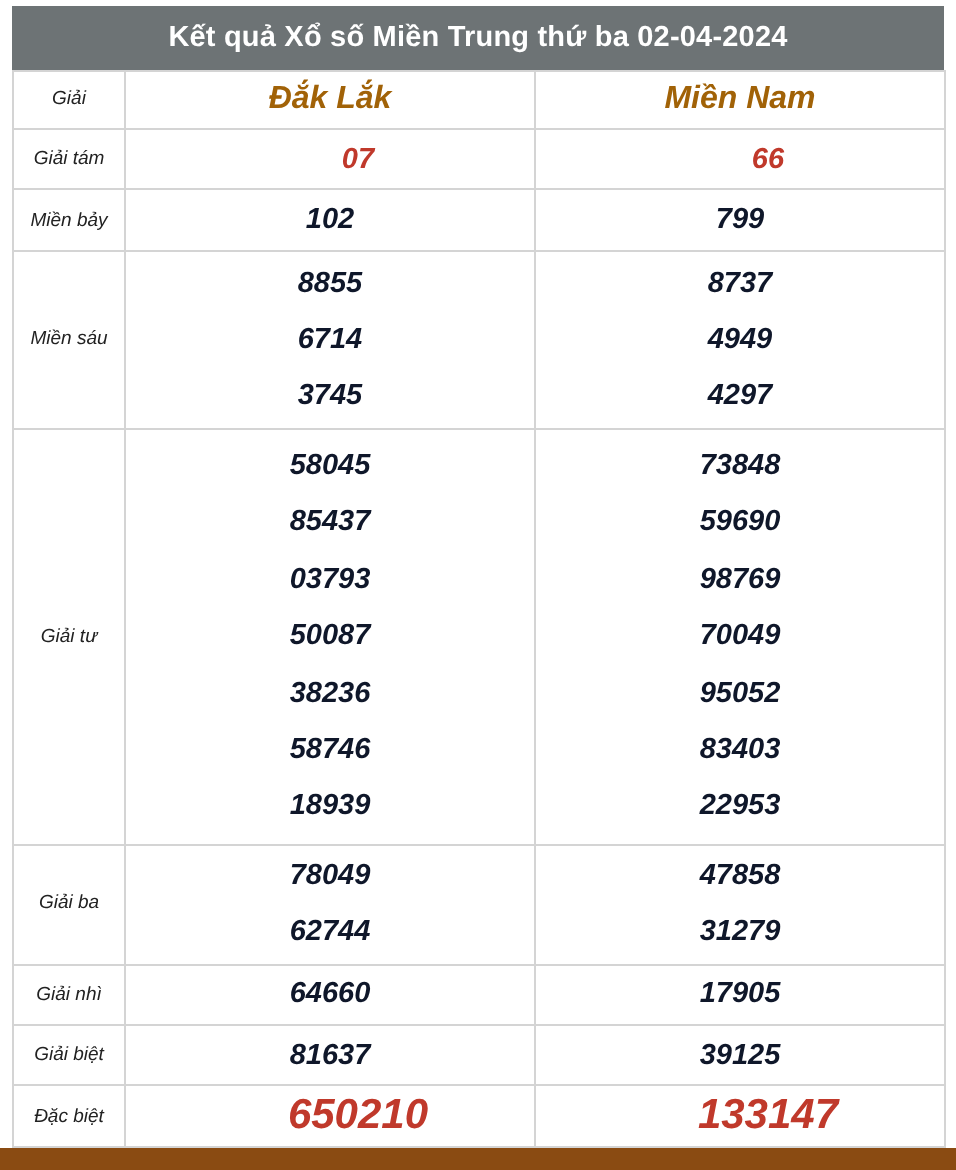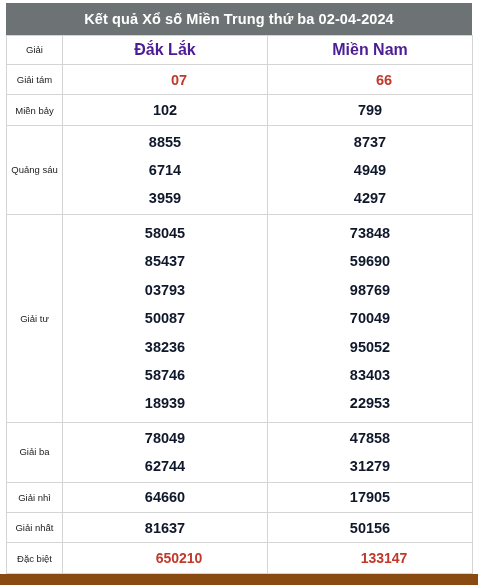--- a/index.html
+++ b/index.html
@@ -33,61 +33,62 @@
     letter-spacing: 0.1px;
     white-space: nowrap;
     overflow: hidden;
   }
   .result-table {
     margin: 0 6px;
     border-collapse: collapse;
     table-layout: fixed;
     width: 466px;
     flex: 1 1 auto;
+    font-style: italic;
   }
   .result-table td {
     border: 1px solid #d4d4d4;
     text-align: center;
     vertical-align: middle;
     padding: 0;
   }
   col.c-label { width: 56px; }
   col.c-prov  { width: 205px; }
 
   .label-cell {
     font-size: 9.5px;
     color: #222222;
     font-weight: normal;
     padding: 2px 1px;
     line-height: 1.2;
   }
   .prov-cell {
     font-size: 16px;
     font-weight: bold;
-    color: #4c1d95;
+    color: #a16207;
     height: 28px;
     line-height: 28px;
   }
   .num-cell {
     font-size: 14.5px;
     font-weight: bold;
     color: #0f172a;
     padding: 0;
   }
   .num-cell .n {
     display: block;
     line-height: 28.4px;
     height: 28.4px;
   }
   .num-cell.red {
     color: #c0392b;
     padding-left: 28px;
   }
   .row-special .num-cell {
-    font-size: 14px;
+    font-size: 21px;
   }
   .footer-bar {
     height: 11px;
     background: #8a4b12;
     margin: 0;
     flex: 0 0 auto;
   }
 </style>
 </head>
 <body>
@@ -120,25 +121,25 @@
         <tr>
           <td class="label-cell">Miền bảy</td>
           <td class="num-cell">
             <span class="n">102</span>
           </td>
           <td class="num-cell">
             <span class="n">799</span>
           </td>
         </tr>
         <tr>
-          <td class="label-cell">Quảng sáu</td>
+          <td class="label-cell">Miền sáu</td>
           <td class="num-cell">
             <span class="n">8855</span>
             <span class="n">6714</span>
-            <span class="n">3959</span>
+            <span class="n">3745</span>
           </td>
           <td class="num-cell">
             <span class="n">8737</span>
             <span class="n">4949</span>
             <span class="n">4297</span>
           </td>
         </tr>
         <tr>
           <td class="label-cell">Giải tư</td>
           <td class="num-cell">
@@ -174,26 +175,26 @@
         <tr>
           <td class="label-cell">Giải nhì</td>
           <td class="num-cell">
             <span class="n">64660</span>
           </td>
           <td class="num-cell">
             <span class="n">17905</span>
           </td>
         </tr>
         <tr>
-          <td class="label-cell">Giải nhất</td>
+          <td class="label-cell">Giải biệt</td>
           <td class="num-cell">
             <span class="n">81637</span>
           </td>
           <td class="num-cell">
-            <span class="n">50156</span>
+            <span class="n">39125</span>
           </td>
         </tr>
         <tr class="row-special">
           <td class="label-cell">Đặc biệt</td>
           <td class="num-cell red">
             <span class="n">650210</span>
           </td>
           <td class="num-cell red">
             <span class="n">133147</span>
           </td>

